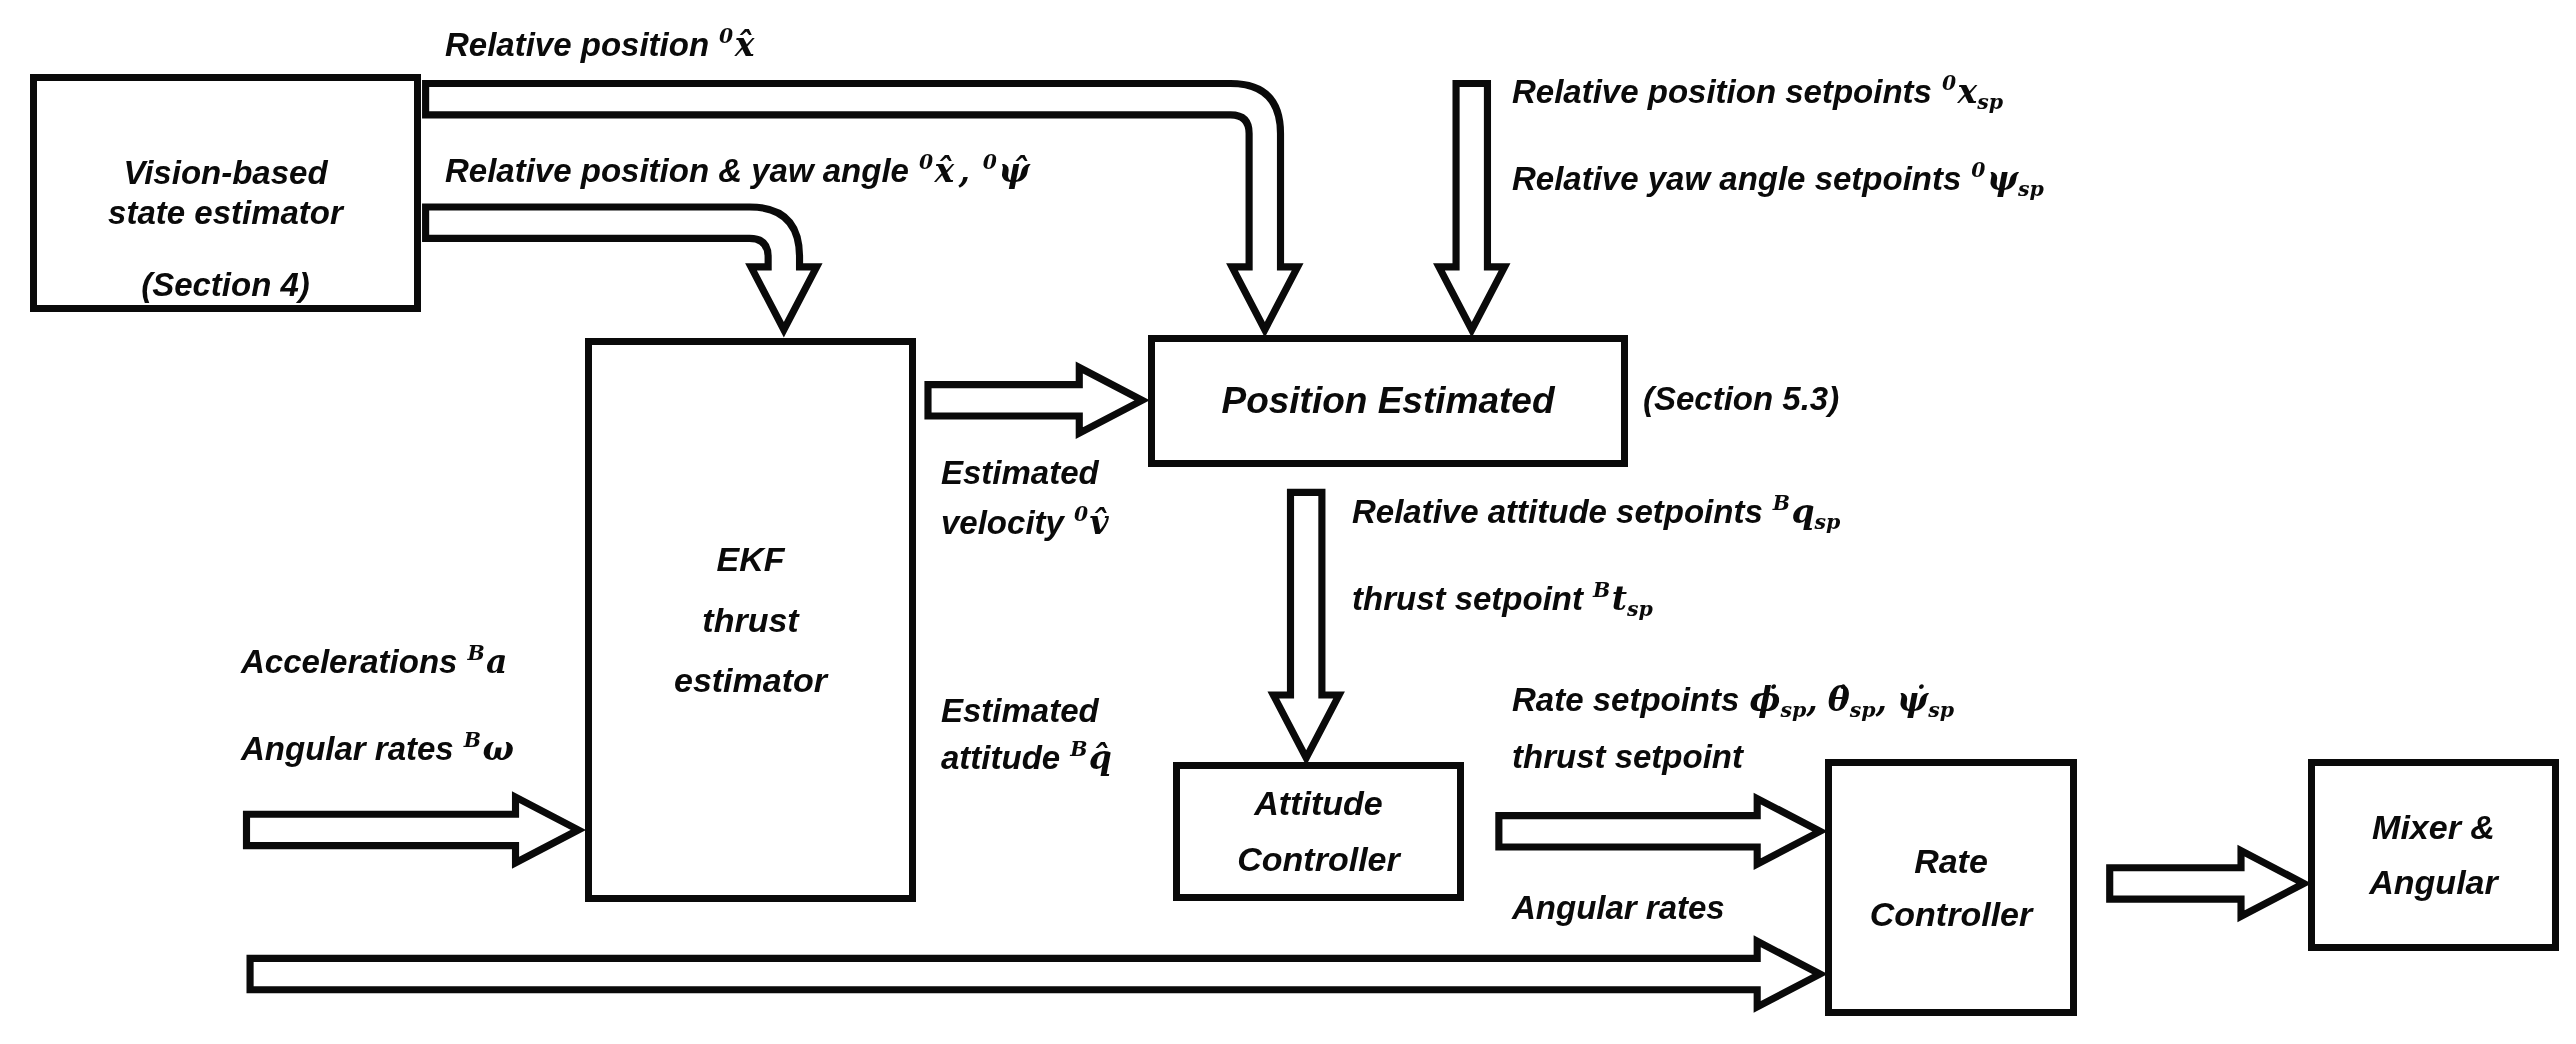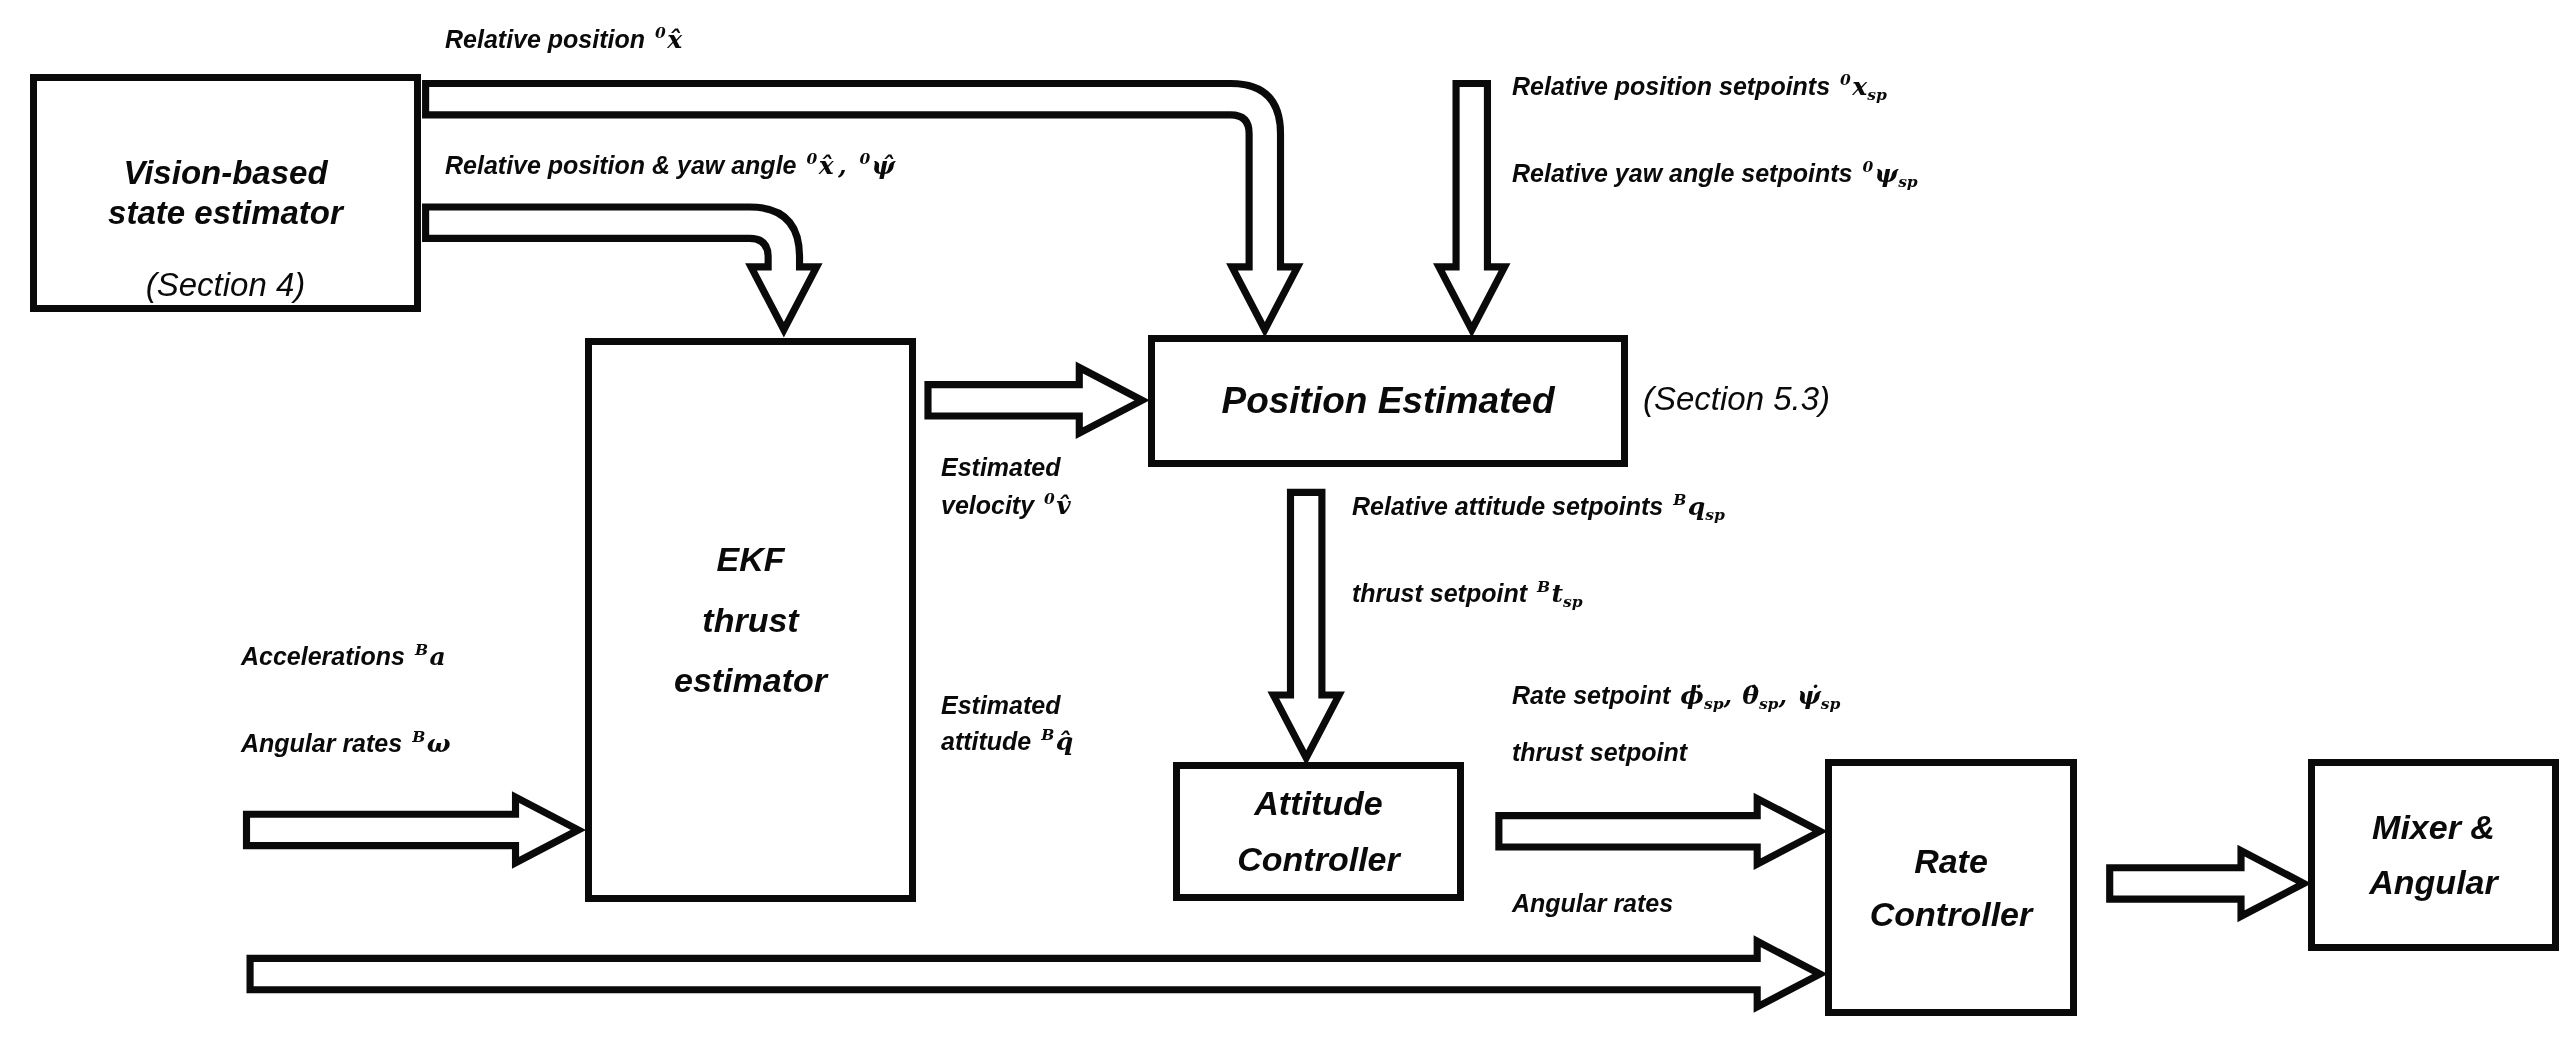--- a/index.html
+++ b/index.html
@@ -4,30 +4,30 @@
 <style>
   html,body{margin:0;padding:0;background:#ffffff;}
   .stage{position:relative;width:2576px;height:1044px;background:#ffffff;overflow:hidden;
          font-family:"Liberation Sans",sans-serif;color:#0a0a0a;}
   svg.arrows{position:absolute;left:0;top:0;width:2576px;height:1044px;}
   svg.arrows path{fill:#ffffff;stroke:#0a0a0a;stroke-width:10;stroke-linejoin:miter;}
   .box{position:absolute;border:7.9px solid #0a0a0a;background:#ffffff;
        display:flex;align-items:center;justify-content:center;box-sizing:border-box;}
   .bt{font-weight:bold;font-style:italic;text-align:center;}
   .ln{display:block;}
-  .ann{position:absolute;font-weight:bold;font-style:italic;font-size:25px;white-space:nowrap;line-height:1.2;}
+  .ann{position:absolute;font-weight:bold;font-style:italic;font-size:33px;white-space:nowrap;line-height:1.2;}
   .m{font-family:"DejaVu Serif",serif;font-weight:bold;font-style:italic;}
   .fr{font-family:"DejaVu Serif",serif;font-weight:bold;font-style:italic;
       font-size:0.62em;vertical-align:0.62em;margin-left:10px;margin-right:1.4px;}
   .fr.tight{margin-left:5.7px;}
   .sb{font-family:"DejaVu Serif",serif;font-weight:bold;font-style:italic;
       font-size:0.62em;vertical-align:-0.3em;}
   .sep{margin:0 7.1px 0 4.3px;}
   .msp{margin-left:10px;}
-  .caption{position:absolute;font-weight:normal;font-style:italic;font-size:33px;white-space:nowrap;}
+  .caption{position:absolute;font-weight:bold;font-style:italic;font-size:33px;white-space:nowrap;}
 </style>
 </head>
 <body>
 
 <div class="stage">
 
   <svg class="arrows" viewBox="0 0 3609 1463">
 
     <path d="M596,117 L1724,117 Q1794,117 1794,187 L1794,374 L1818,374 L1772,462 L1726,374 L1750,374 L1750,187 Q1750,161 1724,161 L596,161 Z"></path>
 
@@ -127,21 +127,21 @@
   <div class="ann" style="left:241px;top:728px">
     <span>Angular rates</span><span class="fr">B</span><span class="m">ω</span>
   </div>
 
   <div class="ann" style="left:941px;top:688px;line-height:1.42">
     <span class="ln">Estimated</span>
     <span class="ln"><span>attitude</span><span class="fr">B</span><span class="m">q̂</span></span>
   </div>
 
   <div class="ann" style="left:1512px;top:680px">
-    <span>Rate setpoint</span><span class="m msp">ϕ̇</span><span class="sb">sp</span><span class="m">,</span><span class="m msp">θ̇</span><span class="sb">sp</span><span class="m">,</span><span class="m msp">ψ̇</span><span class="sb">sp</span>
+    <span>Rate setpoints</span><span class="m msp">ϕ̇</span><span class="sb">sp</span><span class="m">,</span><span class="m msp">θ̇</span><span class="sb">sp</span><span class="m">,</span><span class="m msp">ψ̇</span><span class="sb">sp</span>
   </div>
 
   <div class="ann" style="left:1512px;top:737px">
     <span>thrust setpoint</span>
   </div>
 
   <div class="ann" style="left:1512px;top:888px">
     <span>Angular rates</span>
   </div>
 

